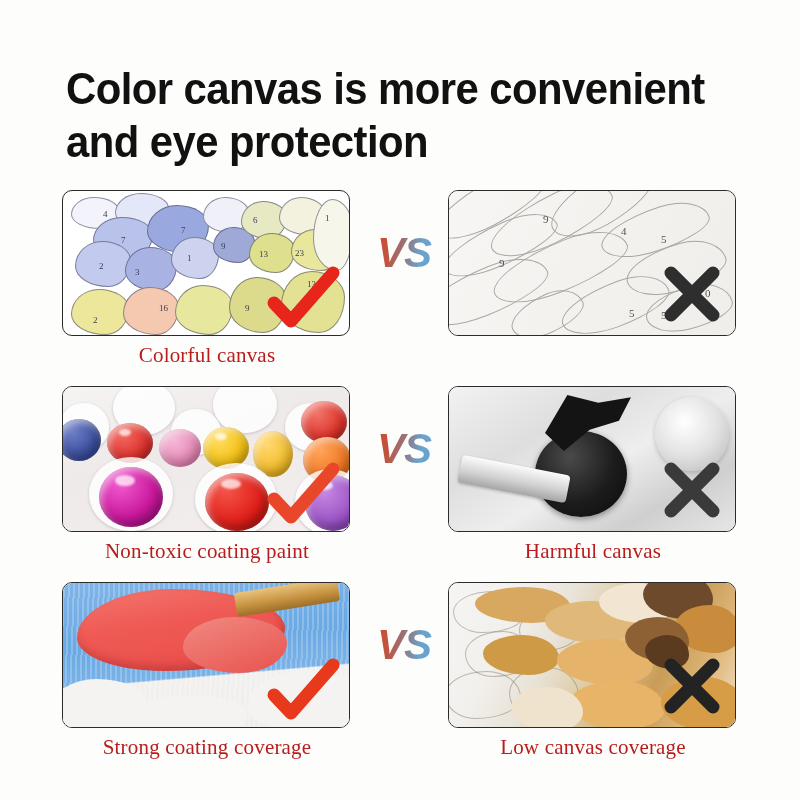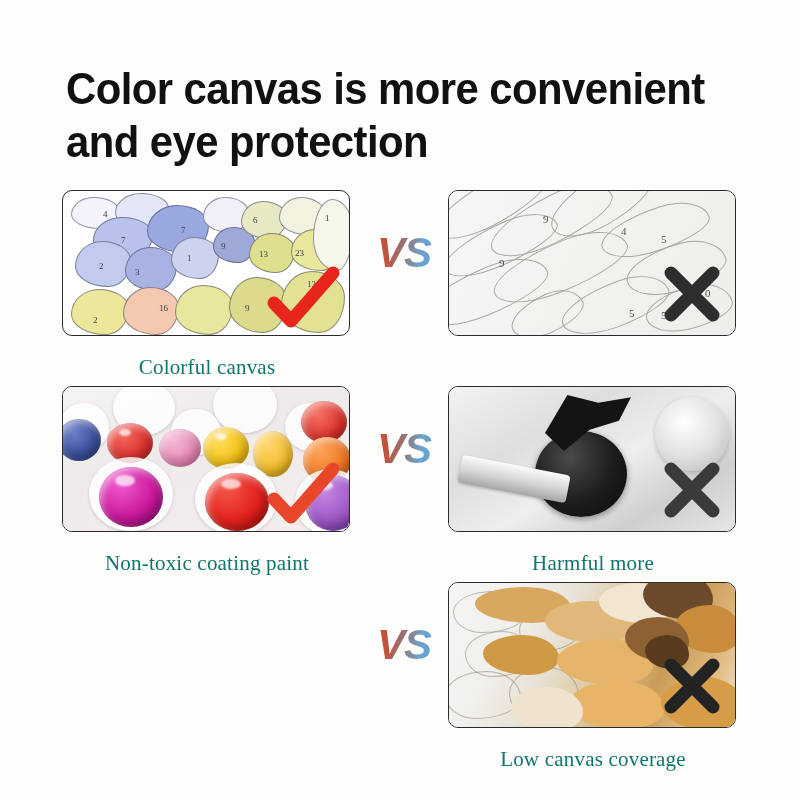--- a/index.html
+++ b/index.html
@@ -68,25 +68,25 @@
     overflow: hidden;
     background: #ffffff;
     box-sizing: border-box;
   }
   .thumb .art {
     position: absolute;
     inset: 0;
   }
 
   .caption {
-    margin-top: 19px;
+    margin-top: 7px;
     text-align: center;
     font-family: "Liberation Serif", serif;
     font-size: 21px;
-    color: #0f766e;
+    color: #b91c1c;
     letter-spacing: 0.2px;
     white-space: nowrap;
   }
 
   
   .vs {
     position: absolute;
     left: 372px;
     top: 42px;
     width: 64px;
@@ -398,26 +398,43 @@
           <div class="art art-dark">
             <div class="jar2"></div>
             <div class="pourjar"></div>
             <div class="pourlip"></div>
             <div class="brush"></div>
           </div>
           <svg class="mark cross" viewBox="0 0 66 66">
             <path d="M12 12 L54 54 M54 12 L12 54" fill="none" stroke="#3a3a3a" stroke-width="13" stroke-linecap="round"></path>
           </svg>
         </div>
-        <div class="caption">Harmful more</div>
+        <div class="caption">Harmful canvas</div>
       </div>
     </div>
 
     <div class="row">
 
+      <div class="cell left">
+        <div class="thumb">
+          <div class="art art-strong">
+            <div class="bluetex"></div>
+            <div class="whitepatch" style="left:-14px; top:96px; width:96px; height:54px;"></div>
+            <div class="whitepatch" style="left:64px;  top:112px; width:120px; height:46px;"></div>
+            <div class="whitepatch" style="left:184px; top:88px;  width:120px; height:62px;"></div>
+            <div class="redstroke"></div>
+            <div class="redstroke2"></div>
+            <div class="brush-gold"></div>
+          </div>
+          <svg class="mark check" viewBox="0 0 78 70">
+            <path d="M9 40 L26 58 L68 10" fill="none" stroke="#e8391c" stroke-width="13" stroke-linecap="round" stroke-linejoin="round"></path>
+          </svg>
+        </div>
+        <div class="caption">Strong coating coverage</div>
+      </div>
 
       <div class="vs">VS</div>
 
       <div class="cell right">
         <div class="thumb">
           <div class="art art-low">
             <div class="outline-faint" style="left:4px;   top:8px;  width:70px; height:40px;"></div>
             <div class="outline-faint" style="left:16px;  top:48px; width:66px; height:44px;"></div>
             <div class="outline-faint" style="left:-4px;  top:88px; width:74px; height:46px;"></div>
             <div class="outline-faint" style="left:60px;  top:84px; width:68px; height:50px;"></div>

